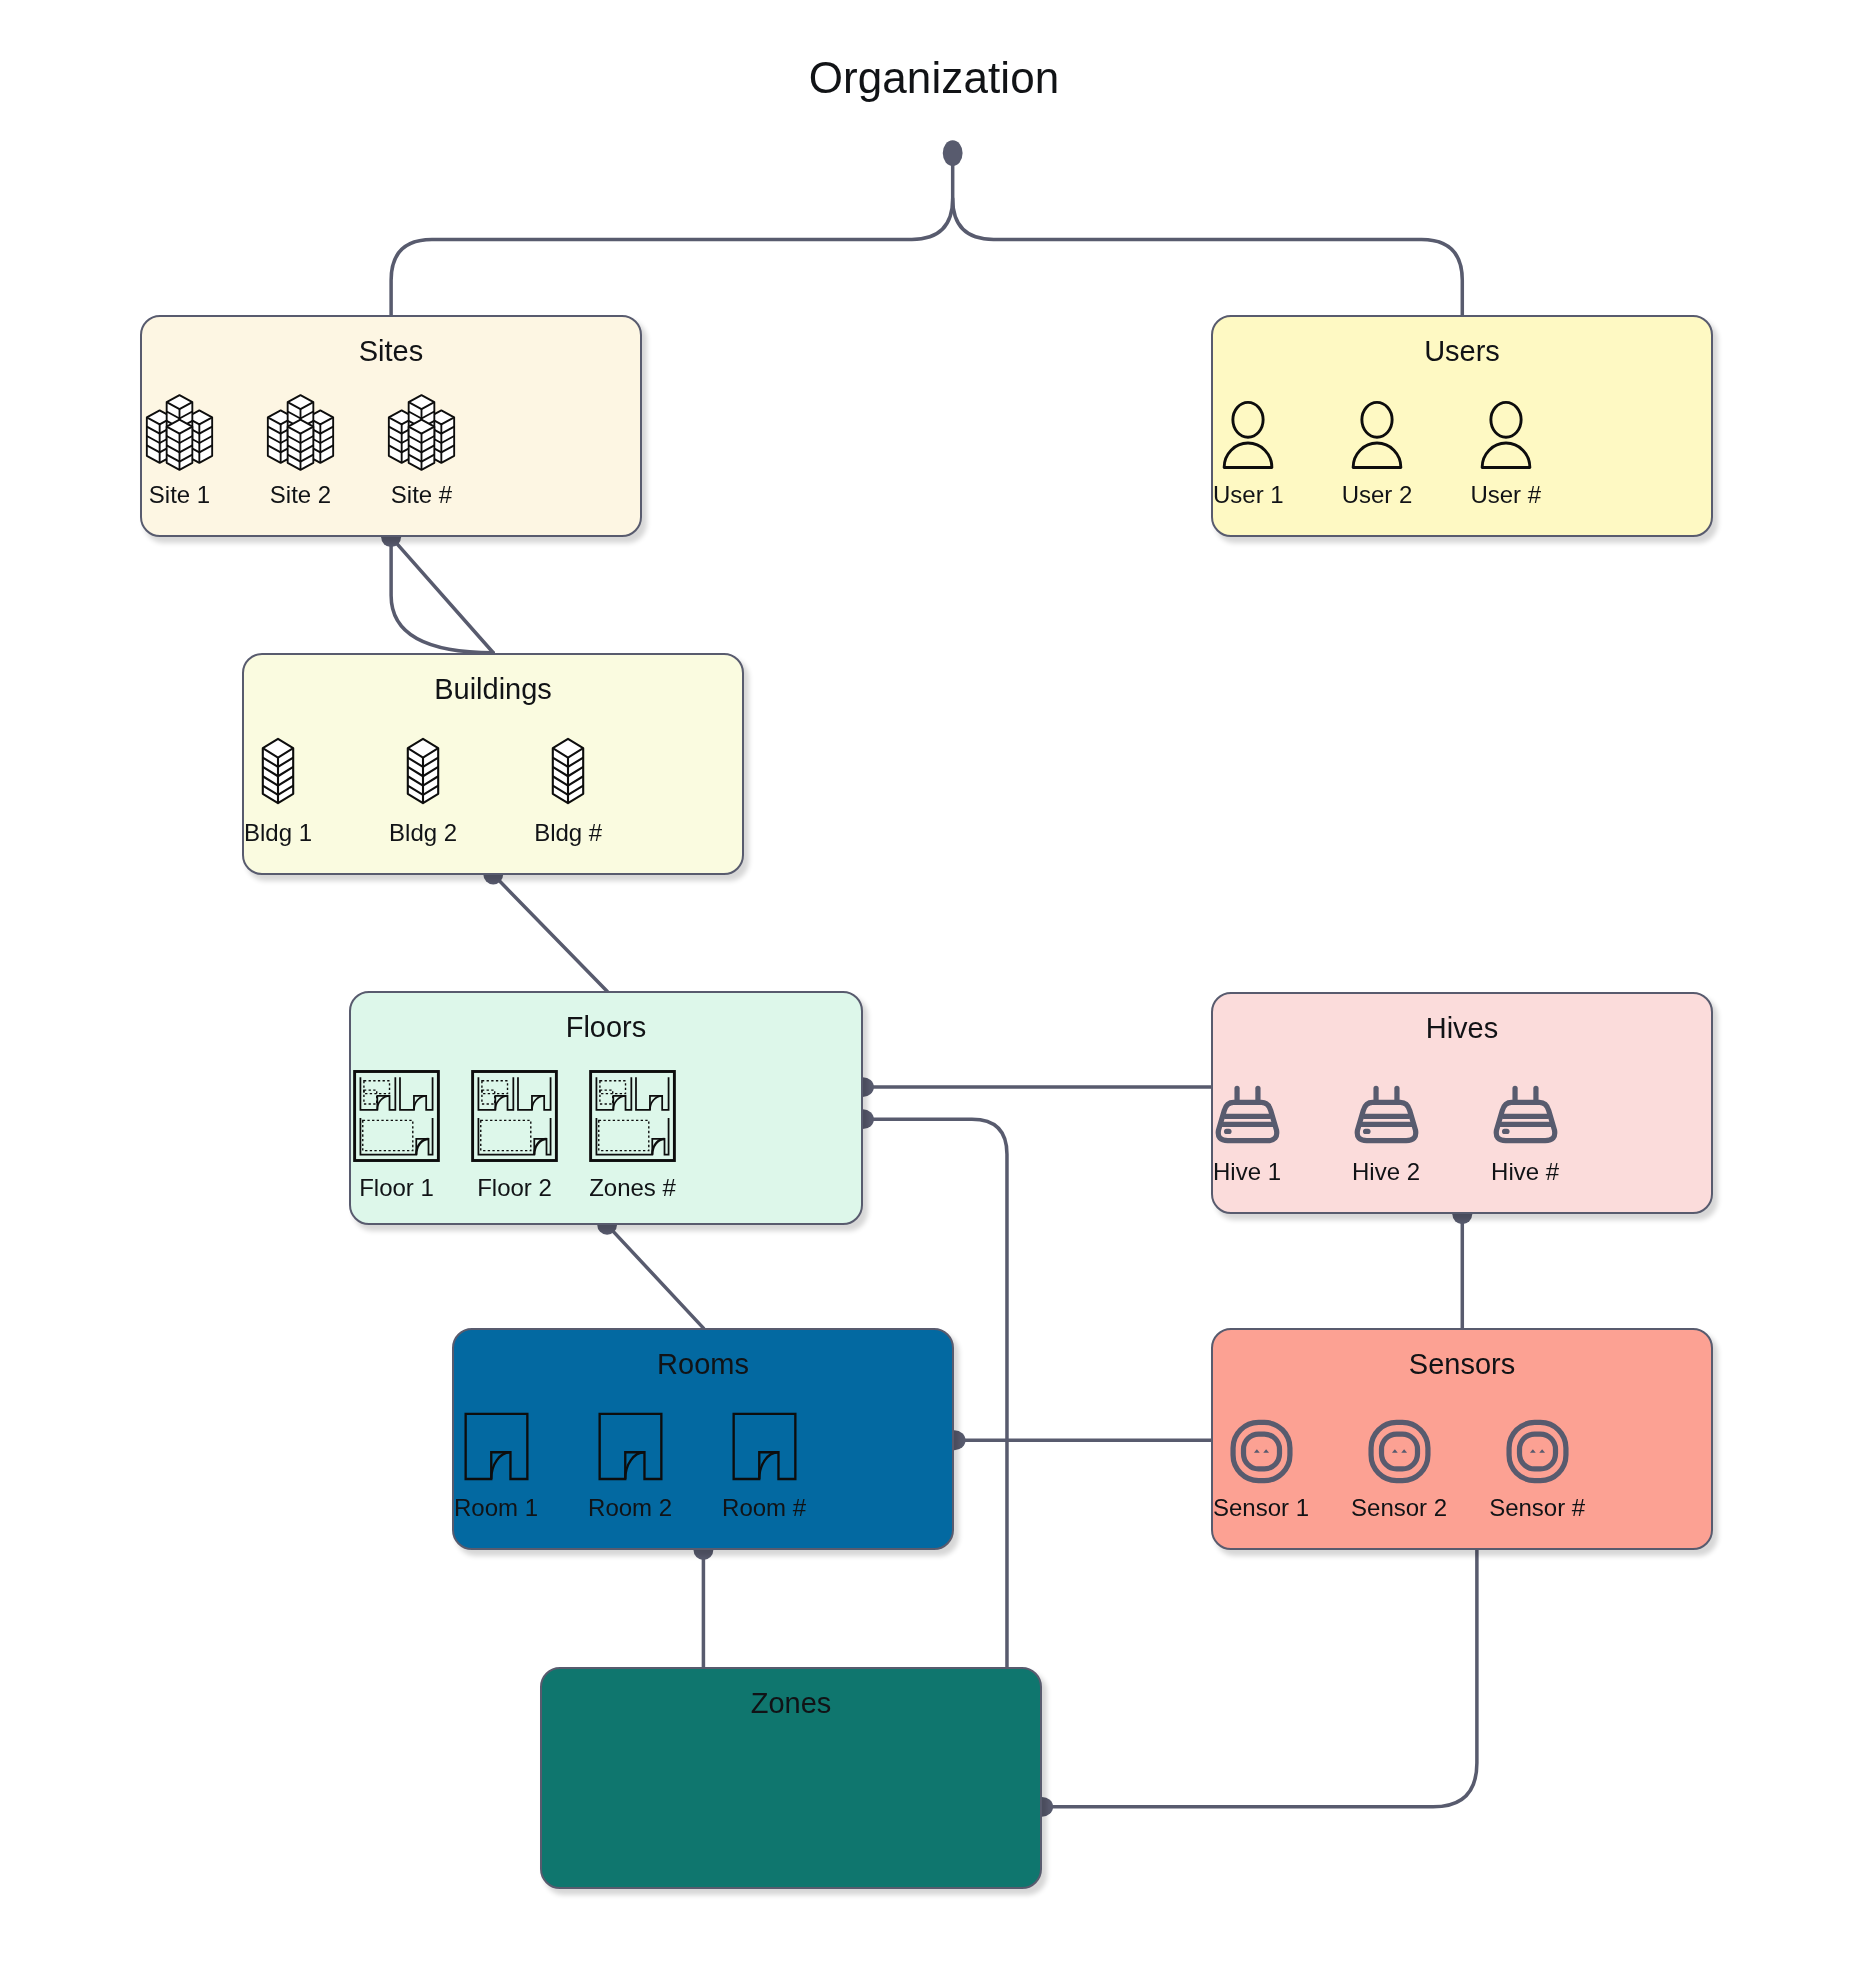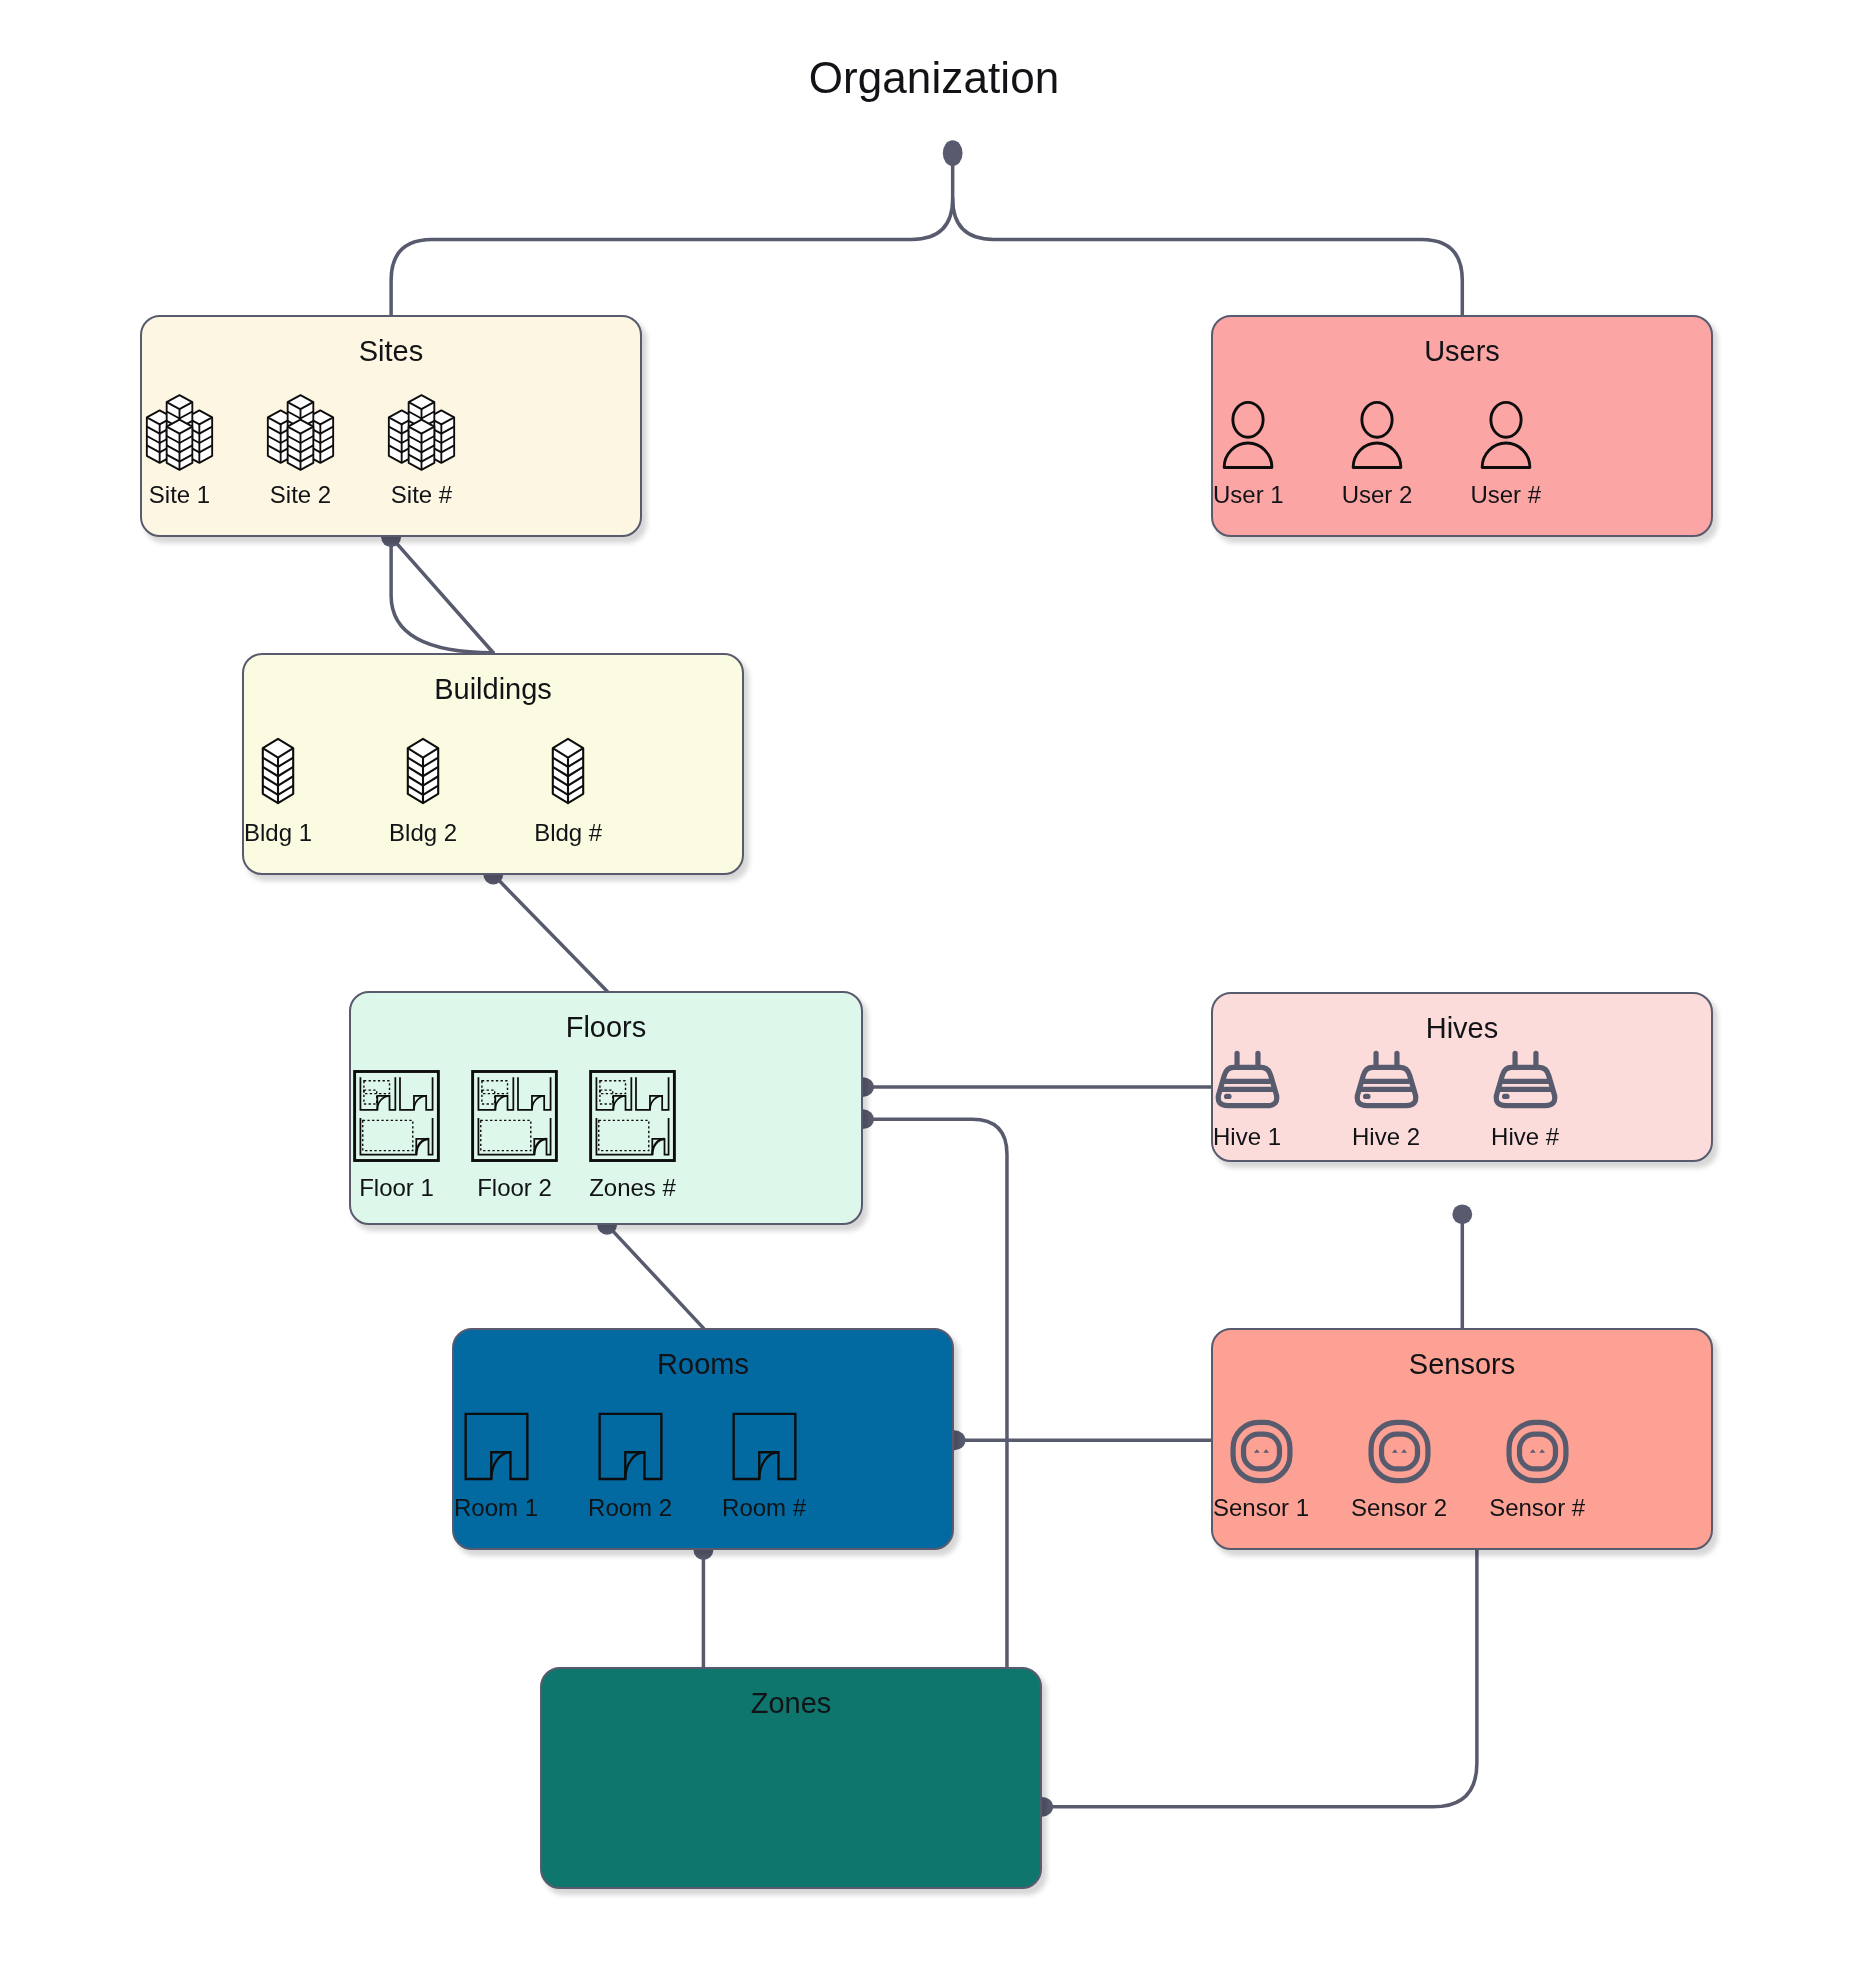--- a/index.html
+++ b/index.html
@@ -72,24 +72,24 @@
   }
   .item-label {
     font-size: 24px;
     color: #111316;
     white-space: nowrap;
     margin-top: 8.2px;
   }
 
   
   #node-sites    { left: 140px;  top: 315px;  width: 502px;  height: 222px; background: #fdf6e3; }
-  #node-users    { left: 1211px; top: 315px;  width: 502px;  height: 222px; background: #fca5a5; }
+  #node-users    { left: 1211px; top: 315px;  width: 502px;  height: 222px; background: #fef9c3; }
   #node-bldgs    { left: 242px;  top: 653px; width: 502px;  height: 222px; background: #fafbe0; }
   #node-floors   { left: 349px;  top: 991px; width: 514px;  height: 234px; background: #ddf7ea; }
-  #node-hives    { left: 1211px; top: 992px; width: 502px;  height: 170px; background: #fbdcdb; }
+  #node-hives    { left: 1211px; top: 992px; width: 502px;  height: 222px; background: #fbdcdb; }
   #node-rooms    { left: 452px;  top: 1328px; width: 502px;  height: 222px; background: #0369a1; }
   #node-sensors  { left: 1211px; top: 1328px; width: 502px;  height: 222px; background: #fca193; }
   #node-zones    { left: 540px;  top: 1667px; width: 502px;  height: 222px; background: #0f766e; }
 
   #node-sites   .items { padding: 0 34px 26px 34px; gap: 46px; }
   #node-users   .items { padding: 0 34px 26px 34px; gap: 58px; }
   #node-bldgs   .items { padding: 0 34px 26px 34px; gap: 77px; }
   #node-floors  .items { padding: 0 28px 21px 28px; gap: 27px; }
   #node-hives   .items { padding: 0 34px 26px 34px; gap: 71px; }
   #node-rooms   .items { padding: 0 34px 26px 34px; gap: 50px; }

